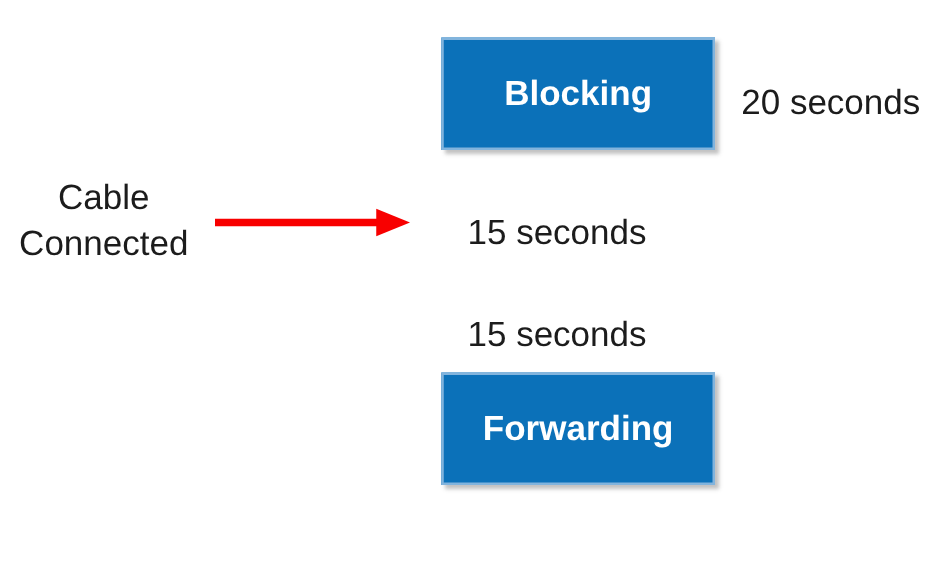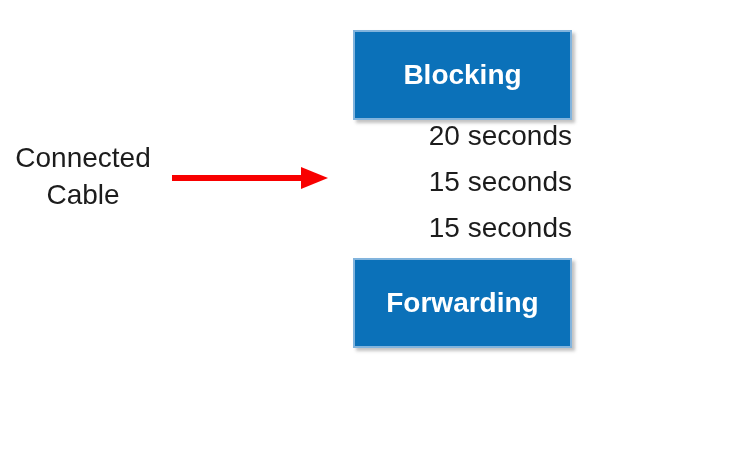--- a/index.html
+++ b/index.html
@@ -38,22 +38,21 @@
   .states {
     position: absolute;
     left: 353px;
     top: 30px;
     display: flex;
     flex-direction: column;
     gap: 14px;
   }
   .state-row {
     display: flex;
-    align-items: flex-end;
-    flex-direction: column;
+    align-items: flex-start;
   }
   .state-box {
     width: 219px;
     height: 90px;
     background: var(--box-fill);
     border: 2px solid var(--box-border);
     box-shadow: 3px 3px 3px rgba(120,120,120,0.45);
     display: flex;
     align-items: center;
     justify-content: center;
@@ -62,30 +61,31 @@
     color: var(--box-text);
     font-size: 28px;
     font-weight: bold;
     letter-spacing: 0px;
   }
   .state-duration {
     margin-left: 21px;
     font-size: 28px;
     color: var(--label-text);
     white-space: nowrap;
+    margin-top: 36px;
   }
 </style>
 </head>
 <body>
 
 <div class="canvas">
 
   <div class="trigger">
+    <div>Cable</div>
     <div>Connected</div>
-    <div>Cable</div>
   </div>
 
   <svg class="arrow-svg" width="160" height="28" viewBox="0 0 160 28" aria-hidden="true">
     <line x1="2" y1="14" x2="133" y2="14" stroke="var(--arrow)" stroke-width="6"></line>
     <polygon points="131,3 158,14 131,25" fill="var(--arrow)"></polygon>
   </svg>
 
   <div class="states">
 
     <div class="state-row">

